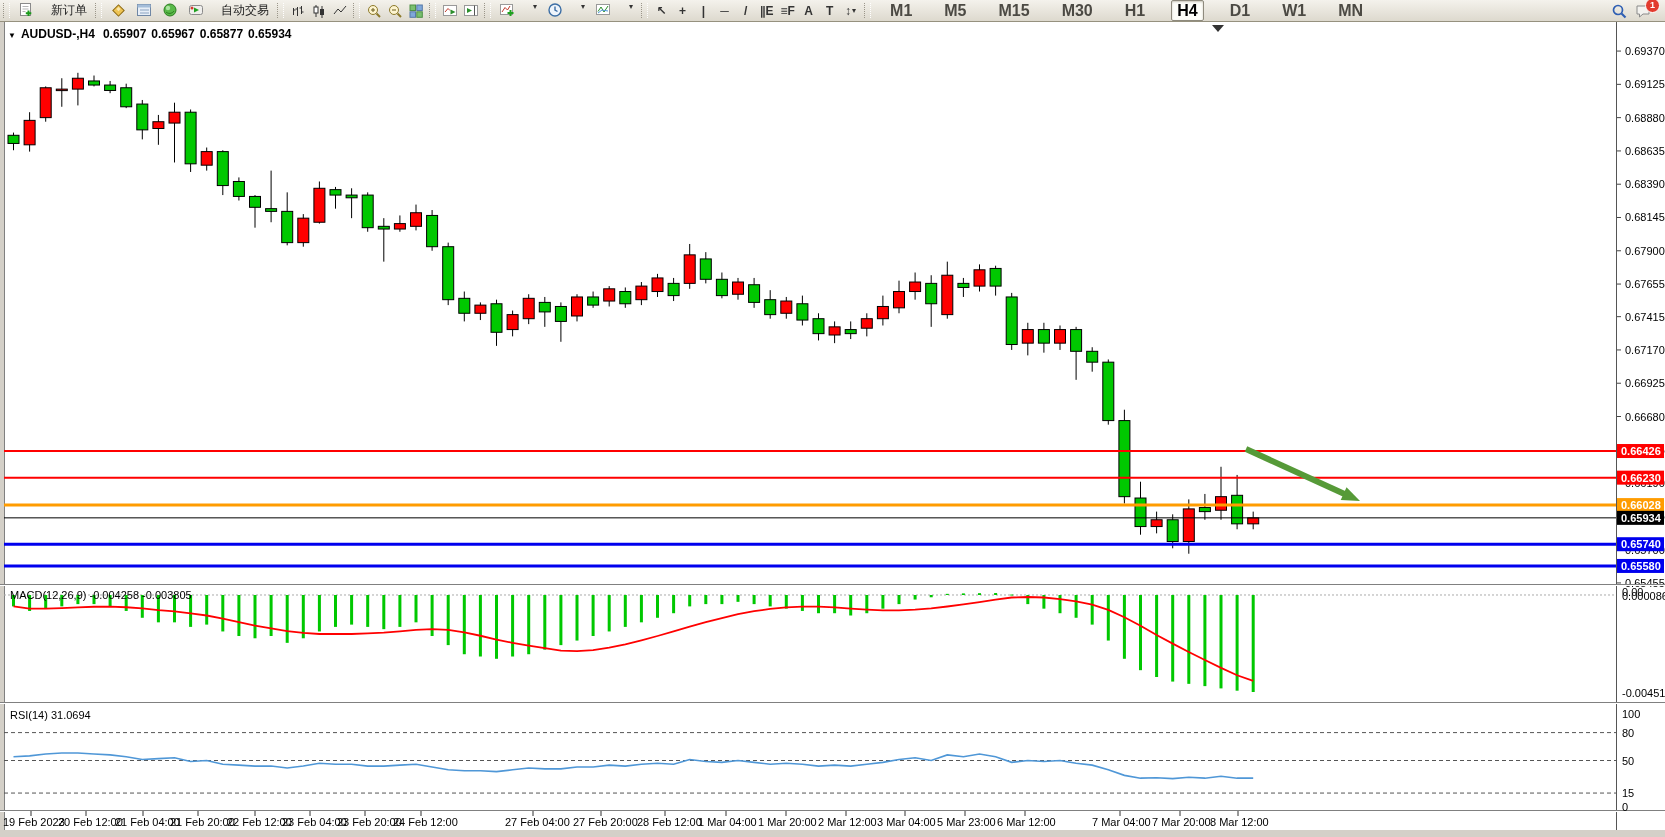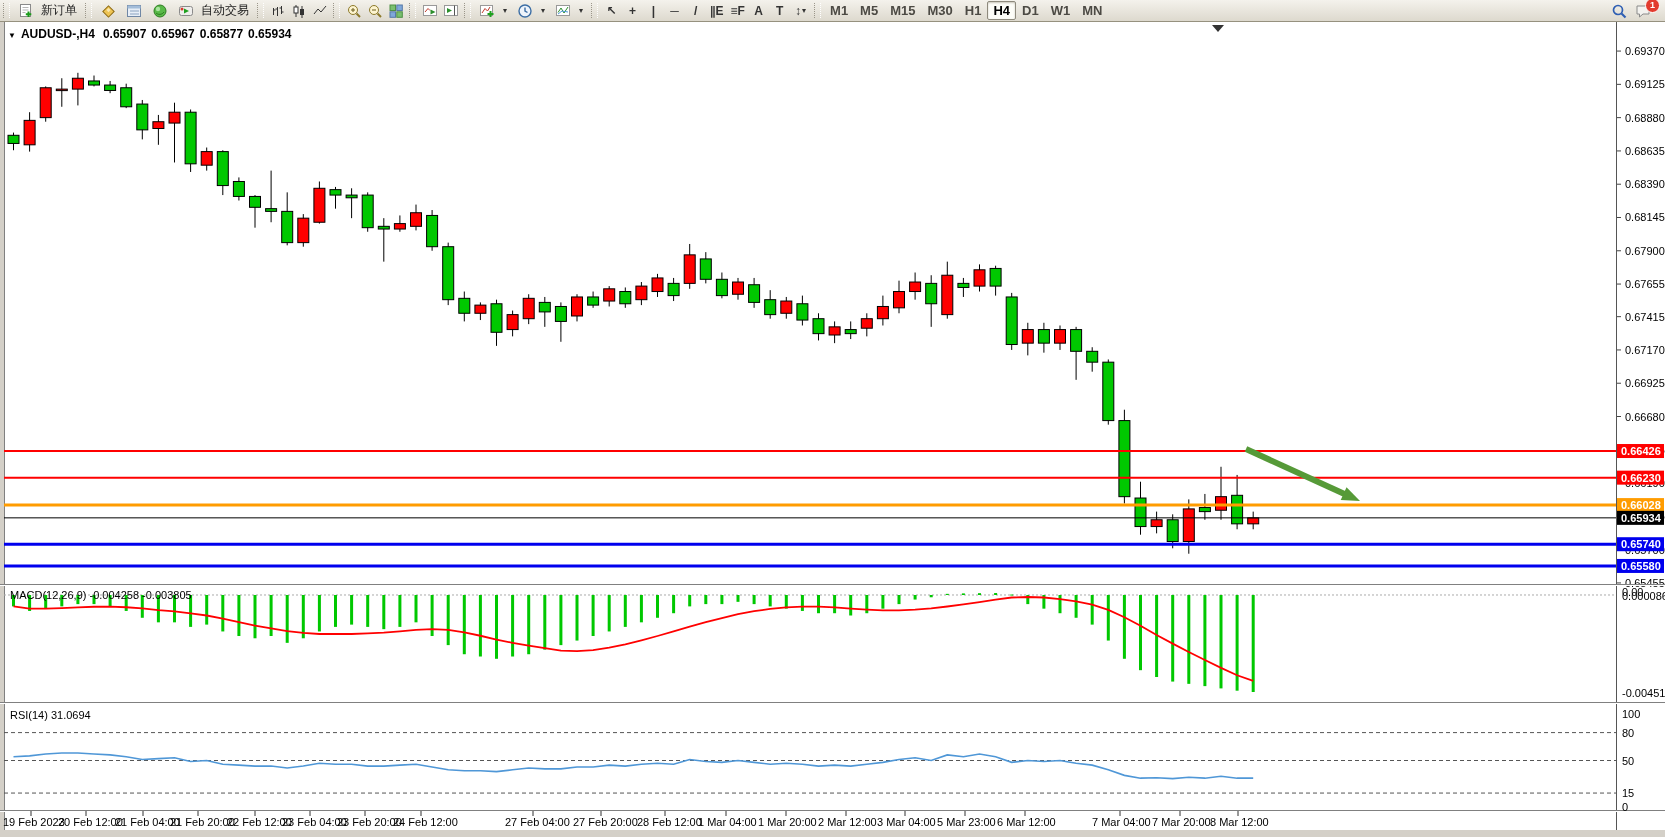--- a/index.html
+++ b/index.html
@@ -1,24 +1,24 @@
 <!DOCTYPE html>
 <html><head>
 <meta charset="utf-8">
 <style>
   html,body{margin:0;padding:0;background:#d4d0c8;font-family:"Liberation Sans","DejaVu Sans",sans-serif}
   #app{position:relative;width:1665px;height:837px;overflow:hidden;background:#d4d0c8}
   #toolbar{position:absolute;left:0;top:0;width:1665px;height:22px;background:linear-gradient(#f4f2ec,#ddd9ce);
     border-bottom:1px solid #96917f;display:flex;align-items:center;font-size:12px;color:#222;z-index:3;box-sizing:border-box}
   .grip{width:5px;height:15px;margin:0 3px;border-left:1px dotted #9b968a;border-right:1px dotted #fff}
-  .tbtn{display:inline-flex;align-items:center;gap:7px;padding:1px 4px;height:18px;border:1px solid transparent;border-radius:2px;cursor:default;white-space:nowrap}
+  .tbtn{display:inline-flex;gap:17px;padding:1px 4px;height:18px;border:1px solid transparent;border-radius:2px;cursor:default;white-space:nowrap}
   .icon16{width:16px;height:16px;display:inline-block}
   .caret{font-size:8px;color:#333;margin-left:1px}
   .tool{width:19px;height:18px;display:inline-flex;align-items:center;justify-content:center;font-size:12px;font-weight:bold;color:#333;border:1px solid transparent;border-radius:2px}
-  .tf{padding:1px 5px;margin:0 0;font-size:13px;font-weight:bold;color:#4c4a44;border:1px solid transparent;border-radius:2px}
+  .tf{padding:1px 5px;margin:0 10px;font-size:16px;font-weight:bold;color:#4c4a44;border:1px solid transparent;border-radius:2px}
   .tf.active{background:#fdfdf8;border:1px solid #8e8a7d;color:#000;box-shadow:inset 0 1px 2px #c9c5ba}
   #tb-right{margin-left:auto;display:flex;align-items:center;gap:8px;padding-right:12px}
   #notif{position:relative;width:18px;height:16px}
   #notif .badge{position:absolute;top:-5px;right:-7px;background:#e23b2e;color:#fff;border-radius:50%;min-width:13px;height:13px;
     font-size:9px;font-weight:bold;display:flex;align-items:center;justify-content:center;border:1px solid #fff}
   #chart-svg{position:absolute;left:0;top:0;z-index:1}
   #chart-svg text{font-family:"Liberation Sans","DejaVu Sans",sans-serif}
 </style>
 </head>
 <body>

